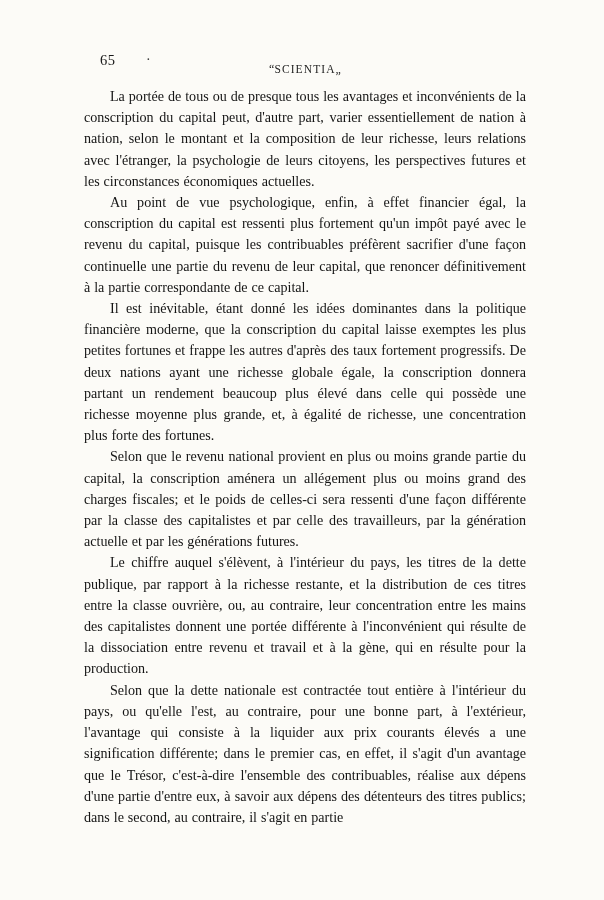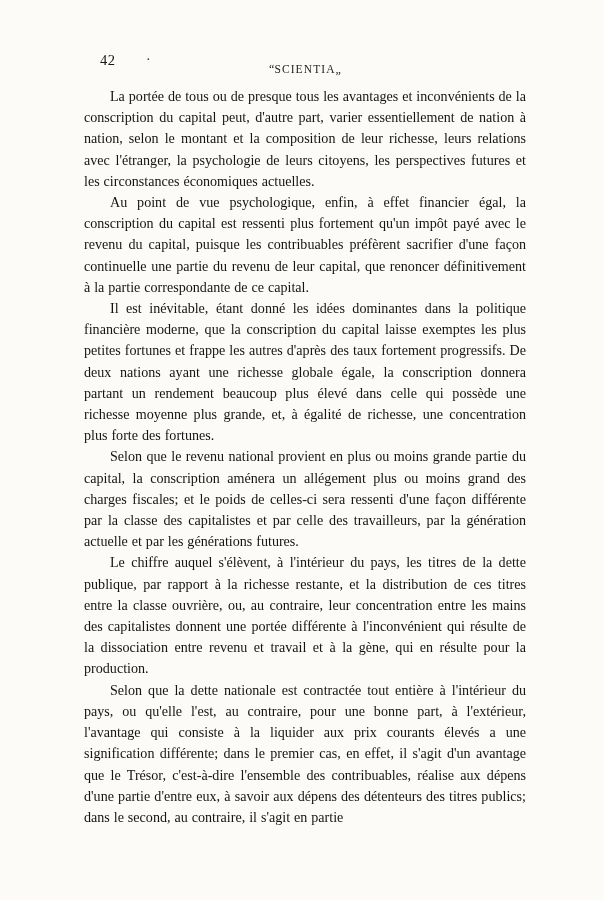--- a/index.html
+++ b/index.html
@@ -77,21 +77,21 @@
   .folio {
     text-rendering: optimizeLegibility;
   }
 </style>
 </head>
 <body>
 
 <div class="page">
 
   <div class="running-head">
-    <span class="folio">42</span>
+    <span class="folio">65</span>
     <span class="head-dot">·</span>
     <div class="head-title">
       <span class="quote">“</span><span>SCIENTIA</span><span class="quote">„</span>
     </div>
   </div>
 
   <div class="body-text">
     <p>La portée de tous ou de presque tous les avantages et inconvénients de la conscription du capital peut, d'autre part, varier essentiellement de nation à nation, selon le montant et la composition de leur richesse, leurs relations avec l'étranger, la psychologie de leurs citoyens, les perspectives futures et les circonstances économiques actuelles.</p>
     <p>Au point de vue psychologique, enfin, à effet financier égal, la conscription du capital est ressenti plus fortement qu'un impôt payé avec le revenu du capital, puisque les contribuables préfèrent sacrifier d'une façon continuelle une partie du revenu de leur capital, que renoncer définitivement à la partie correspondante de ce capital.</p>
     <p>Il est inévitable, étant donné les idées dominantes dans la politique financière moderne, que la conscription du capital laisse exemptes les plus petites fortunes et frappe les autres d'après des taux fortement progressifs.  De deux nations ayant une richesse globale égale, la conscription donnera partant un rendement beaucoup plus élevé dans celle qui possède une richesse moyenne plus grande, et, à égalité de richesse, une concentration plus forte des fortunes.</p>

